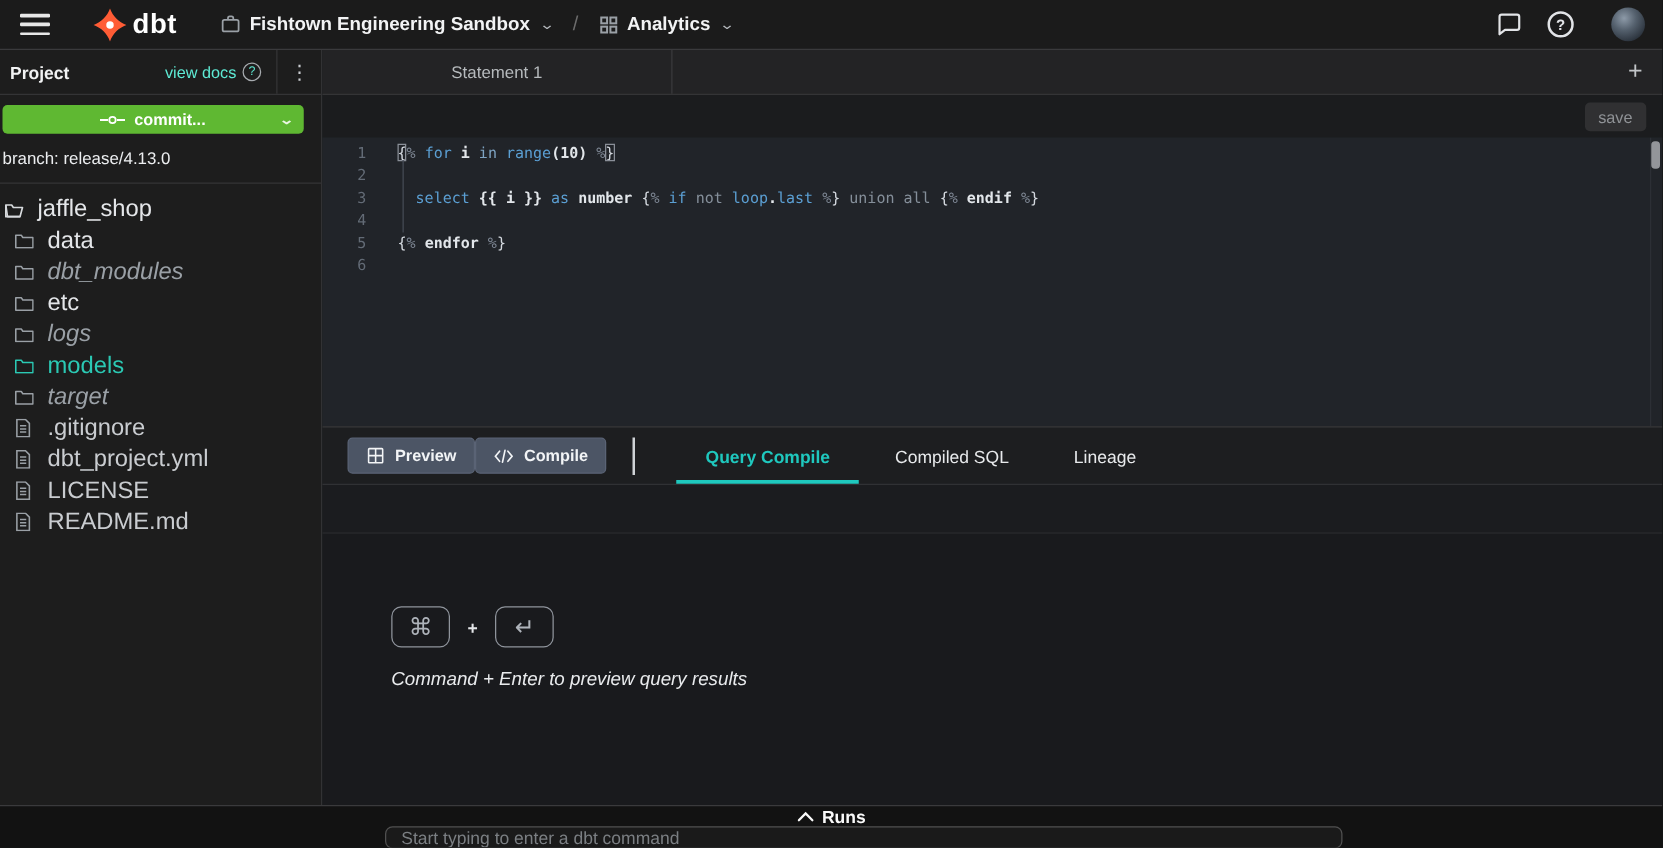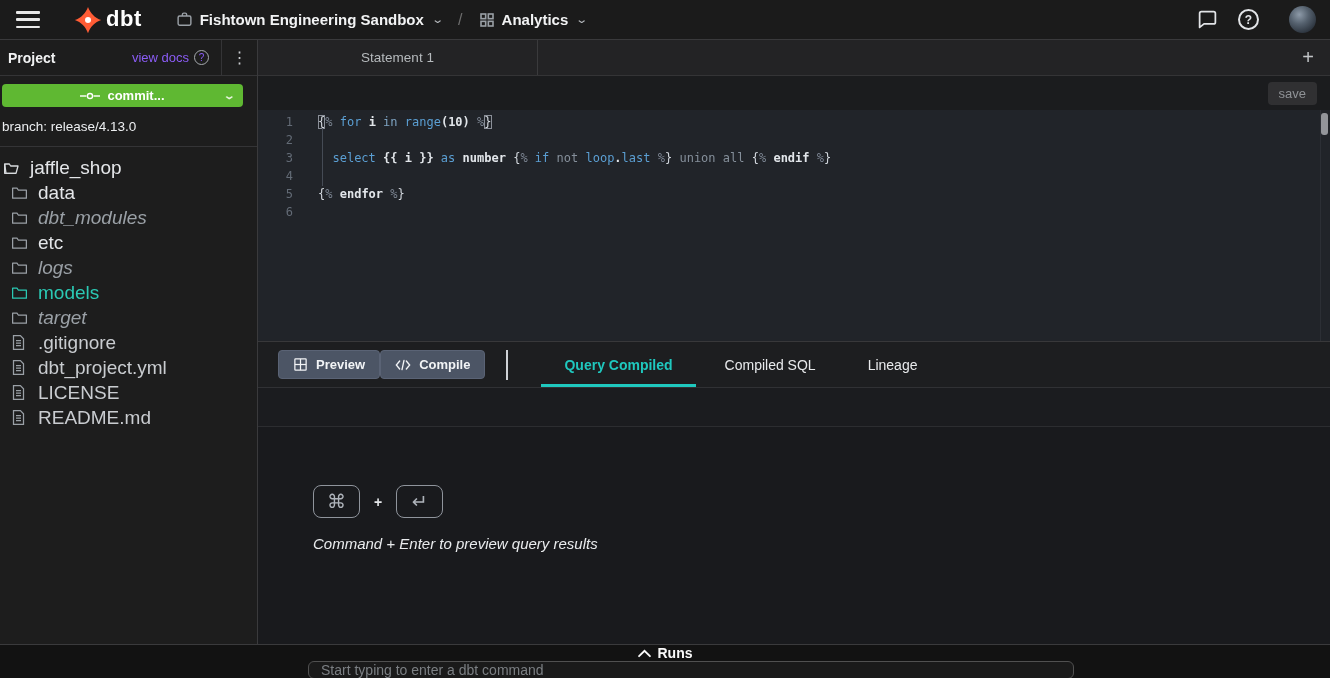--- a/index.html
+++ b/index.html
@@ -28,21 +28,21 @@
   
   .main { display:flex; height:604px; }
   .sidebar { width:258px; min-width:258px; background:#1d1d1d; border-right:1px solid #3a3a3c;
     display:flex; flex-direction:column; }
   .editor-col { flex:1; display:flex; flex-direction:column; background:#1b1c1e; }
 
   
   .side-head { height:36px; border-bottom:1px solid #343436; display:flex; align-items:center;
     padding-left:8px; }
   .side-title { font-weight:700; font-size:14px; color:#f1f2f3; }
-  .view-docs { margin-left:auto; display:flex; align-items:center; gap:5px; color:#8b5cf6;
+  .view-docs { margin-left:auto; display:flex; align-items:center; gap:5px; color:#5eead4;
     font-size:13px; cursor:pointer; padding-right:12px; }
   .mini-q { width:15px; height:15px; border:1.5px solid #a7abaf; border-radius:50%;
     font-size:10px; display:flex; align-items:center; justify-content:center; }
   .kebab-wrap { border-left:1px solid #343436; align-self:stretch; display:flex;
     align-items:center; justify-content:center; width:36px; cursor:pointer; }
   .kebab { color:#c9ccd0; font-size:16px; letter-spacing:0; }
 
   
   .commit-btn { margin:8px 14px 0 2px; height:23px; background:#5fb832; border:none;
     border-radius:4px; color:#fff; font-weight:700; font-size:13px; display:flex;
@@ -371,21 +371,21 @@
           <svg width="16" height="14" viewBox="0 0 24 20" fill="none" stroke="#f2f4f6" stroke-width="2" stroke-linecap="round">
             <polyline points="7 4 2 10 7 16"></polyline>
               <polyline points="17 4 22 10 17 16"></polyline>
               <line x1="13.5" y1="3" x2="10.5" y2="17"></line>
           </svg>
         </span>
         <span>Compile</span>
       </button>
       <div class="tool-div"></div>
       <div class="res-tabs">
-        <div class="res-tab active">Query Compiled</div>
+        <div class="res-tab active">Query Compile</div>
         <div class="res-tab">Compiled SQL</div>
         <div class="res-tab">Lineage</div>
       </div>
     </div>
 
     <div class="res-strip"></div>
 
     <div class="res-content">
       <div class="key-row">
         <span class="keycap">⌘</span>

